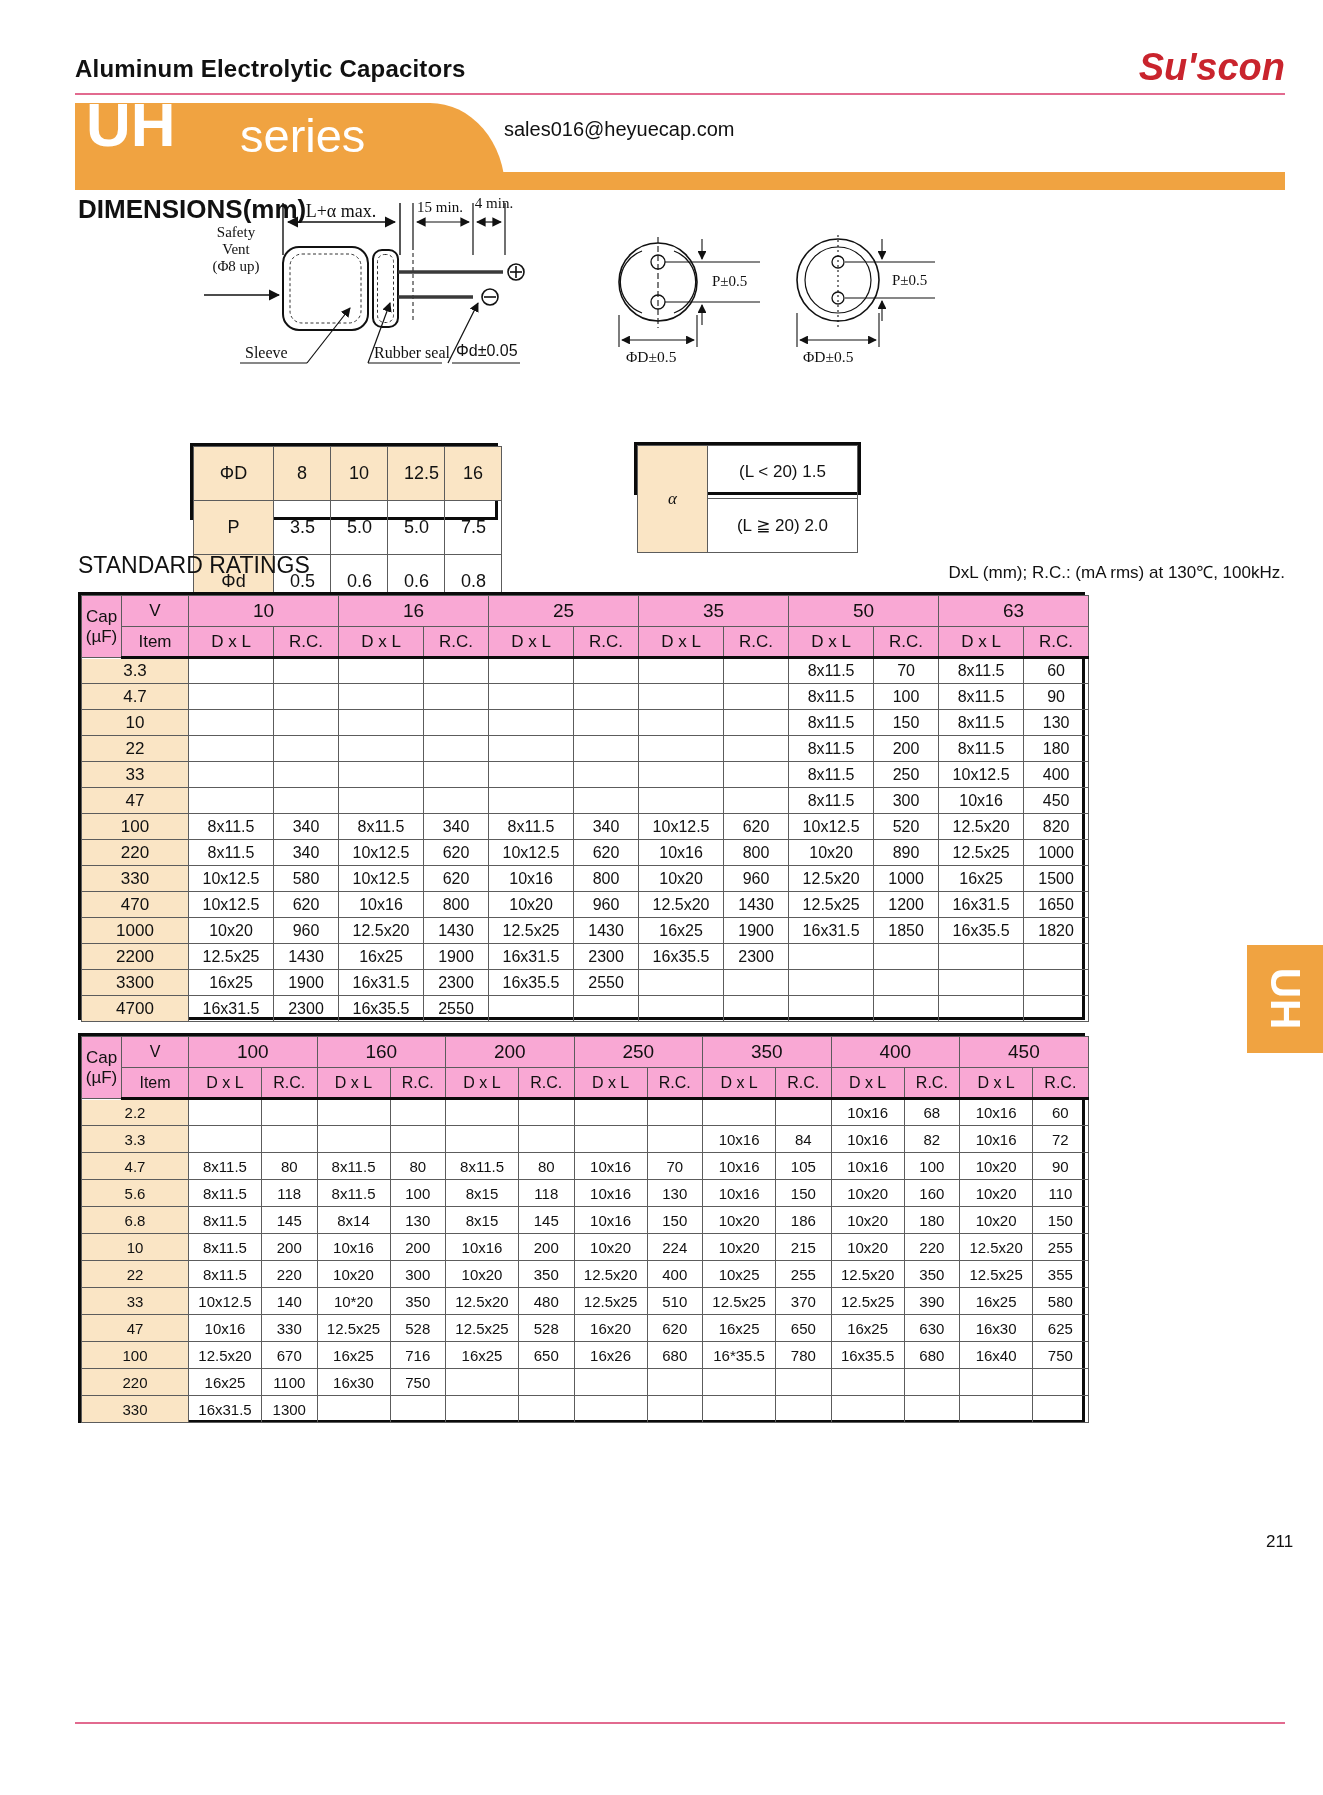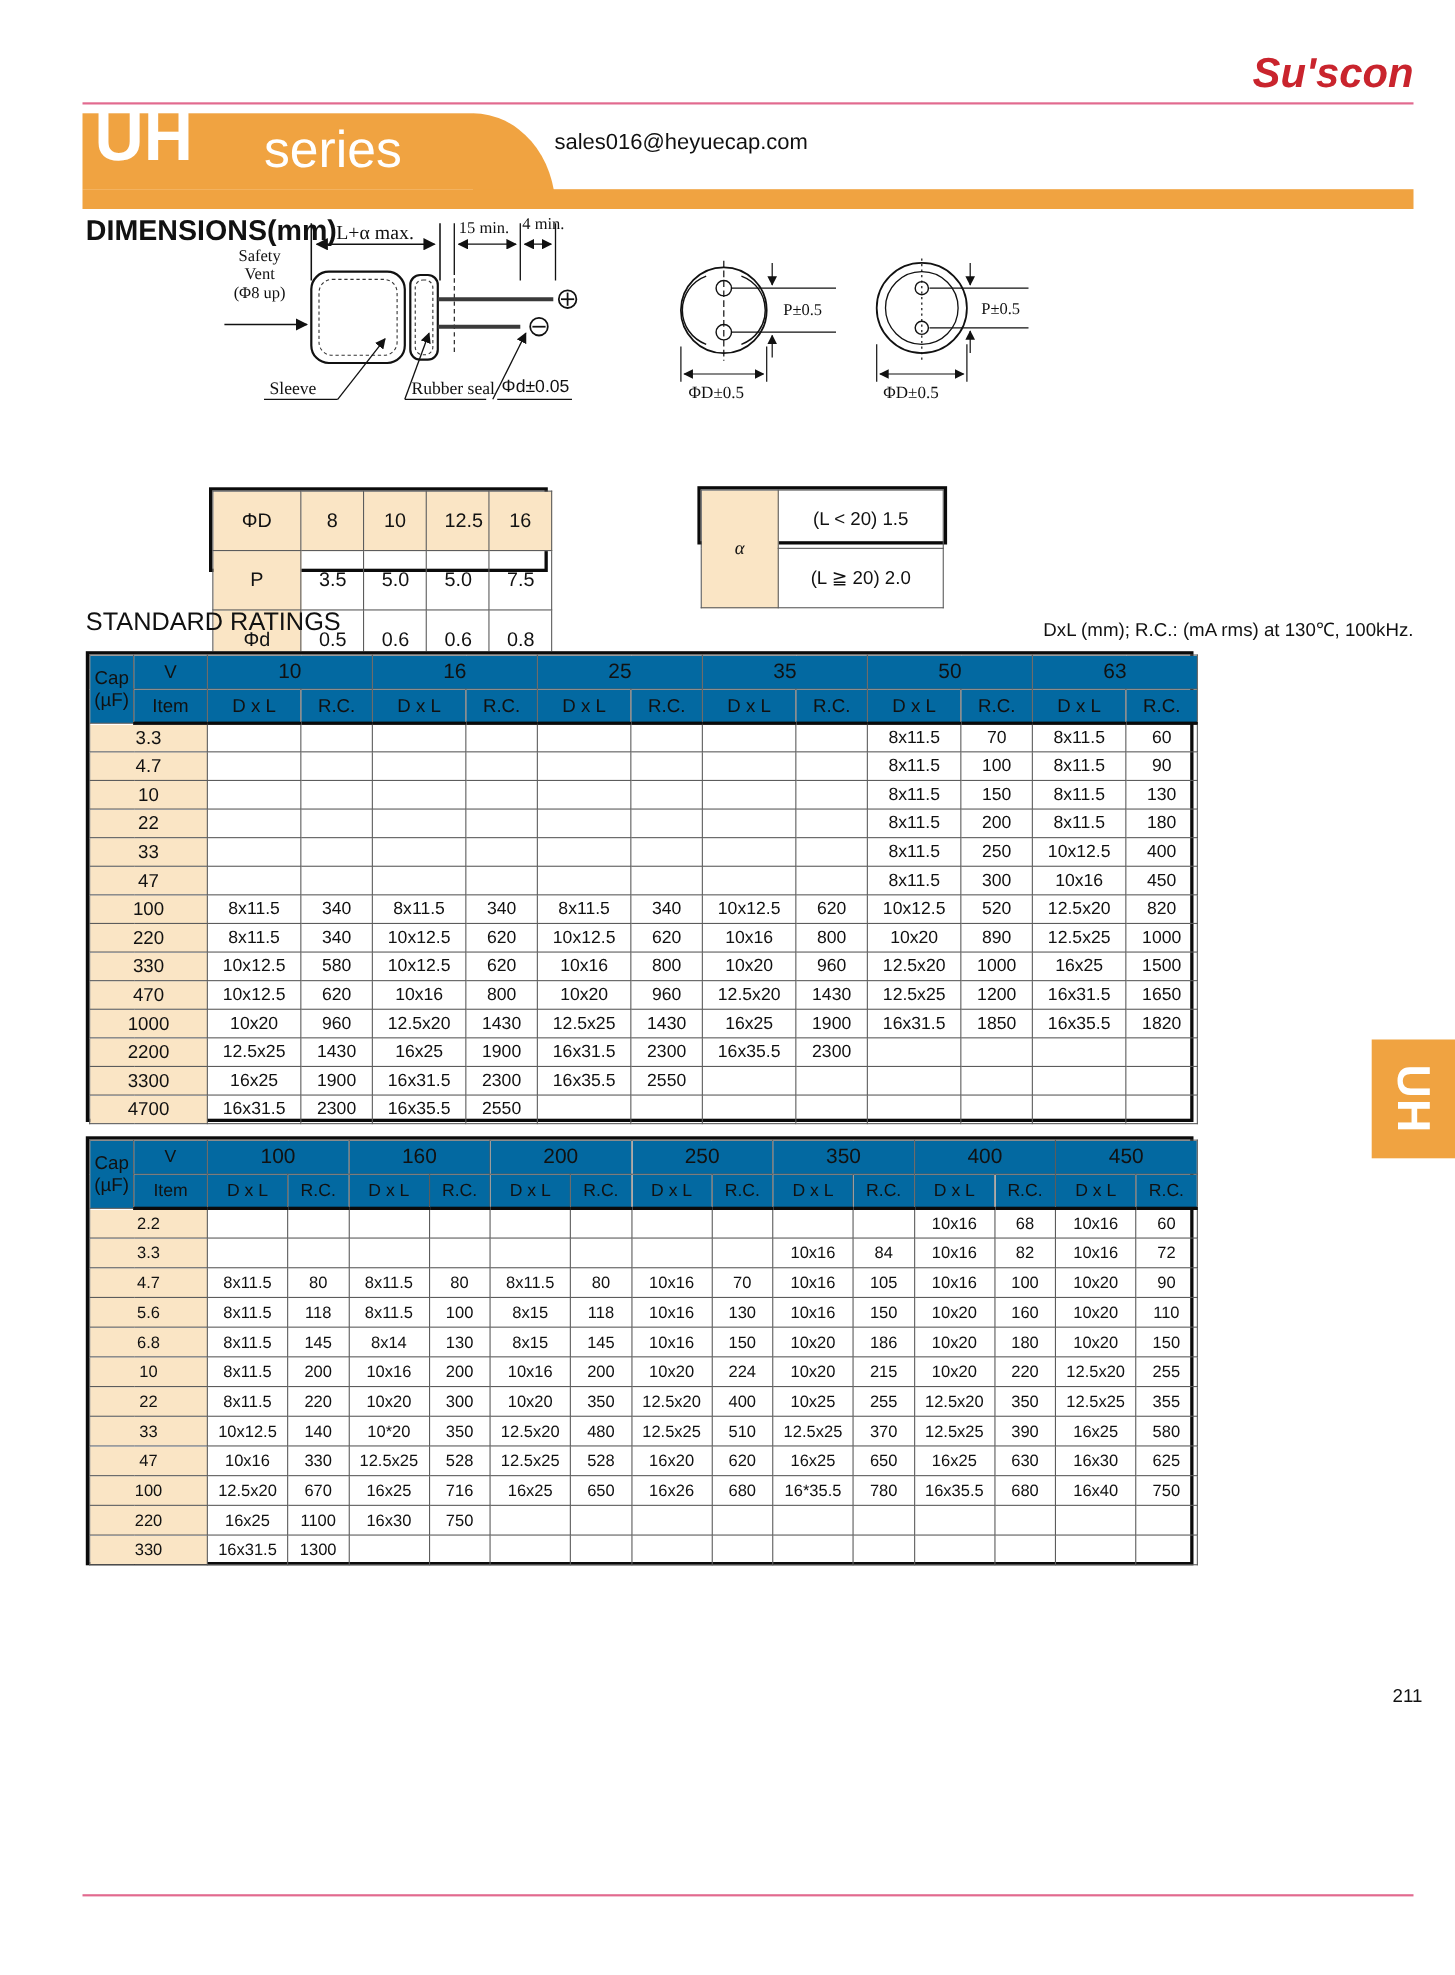--- a/index.html
+++ b/index.html
@@ -34,21 +34,21 @@
   #alpha-wrap td{font-size:17px;}
 
   #ratings-title{left:78px;top:552px;font-size:23px;font-weight:normal;}
   #ratings-note{right:38px;top:560px;font-size:17px;}
 
   #t1wrap{left:78px;top:592px;width:1007px;height:428px;}
   #t2wrap{left:78px;top:1033px;width:1007px;height:390px;}
   table.ratings{border-collapse:collapse;width:100%;height:100%;table-layout:fixed;}
   table.ratings td{border:1px solid #5c5c5c;text-align:center;padding:0;font-size:16px;
                    white-space:nowrap;overflow:hidden;}
-  table.ratings td.hd{background:#0369a1;}
+  table.ratings td.hd{background:#f9a8d4;}
   table.ratings td.vh{font-size:19px;}
   table.ratings td.lb{font-size:17px;}
   table.ratings tr.h2 td{border-bottom:3px solid #0b0b0b;}
   table.ratings td.capv{background:#FAE5C5;font-size:17px;}
   table.ratings .capd div{line-height:1.15;font-size:17px;}
   #t2wrap table.ratings td{font-size:15px;}
   #t2wrap table.ratings td.vh{font-size:19px;}
   #t2wrap table.ratings td.lb{font-size:16px;}
 
   #side-tab{left:1247px;top:945px;width:76px;height:108px;display:flex;
@@ -56,20 +56,21 @@
   #side-tab span{transform:rotate(90deg);font-size:42px;font-weight:bold;color:#fff;letter-spacing:1px;}
   #pageno{left:1266px;top:1532px;font-size:17px;}
   #frule{left:75px;top:1722px;width:1210px;height:2px;background:#E26A8F;}
   #footer-text{left:75px;top:1736px;width:1055px;text-align:center;font-size:23px;color:#151515;}
 </style>
 </head>
 <body>
 
 <div id="page">
 
+  <div class="abs" id="doc-title">Aluminum Electrolytic Capacitors</div>
   <div class="abs" id="brand">Su'scon</div>
   <div class="abs" id="hrule"></div>
 
   <div class="abs orange" id="banner-main"></div>
   <div class="abs orange" id="banner-curve"></div>
   <div class="abs orange" id="banner-strip"></div>
   <div class="abs" id="uh-text">UH</div>
   <div class="abs" id="series-text">series</div>
   <div class="abs" id="email-text">sales016@heyuecap.com</div>
 

